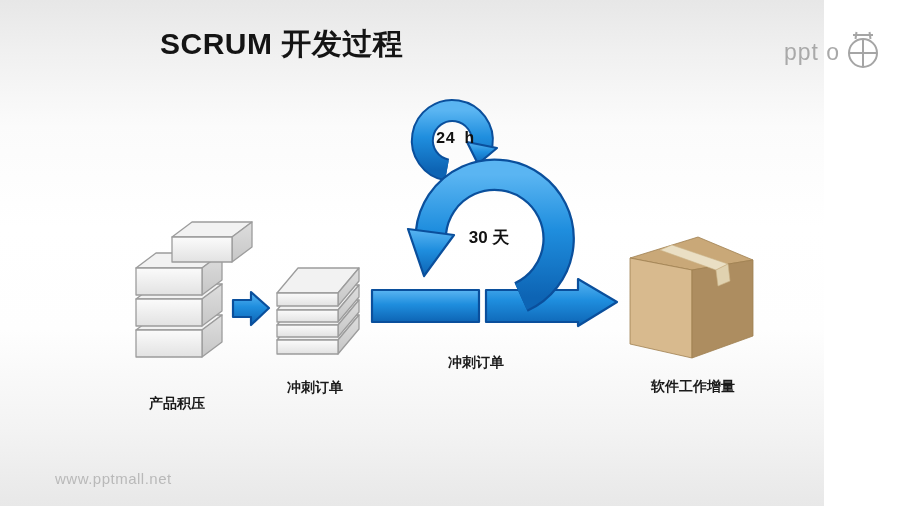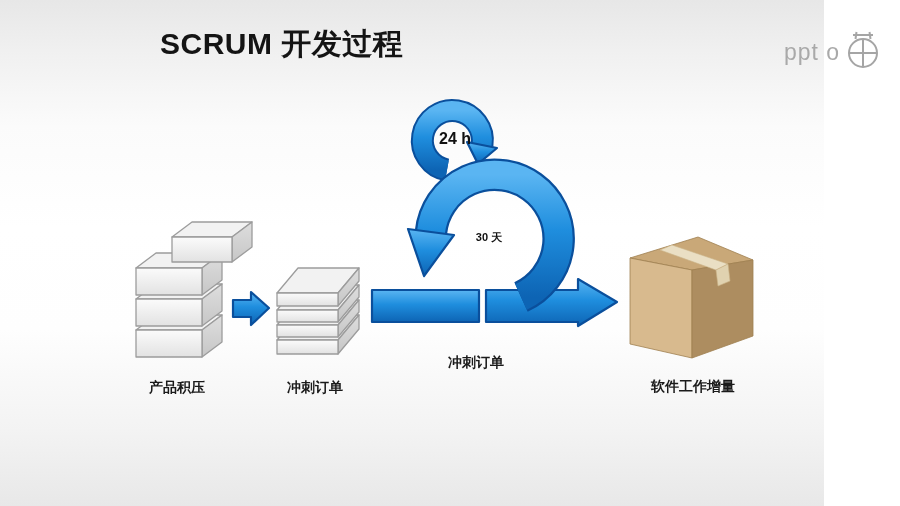--- a/index.html
+++ b/index.html
@@ -15,23 +15,23 @@
     position:absolute;left:160px;top:24px;
     font-size:30px;font-weight:bold;color:#141414;letter-spacing:0.5px;
     white-space:nowrap;
   }
   .logo{position:absolute;left:784px;top:28px;}
   .diagram{position:absolute;left:0;top:0;}
   .lbl{
     position:absolute;transform:translate(-50%,-50%);
     font-weight:bold;color:#1a1a1a;white-space:nowrap;font-size:14px;
   }
-  .lbl-daily{left:455px;top:139px;font-size:16px;color:#111;}
-  .lbl-sprint30{left:489px;top:237px;font-size:11px;color:#111;}
-  .lbl-product{left:177px;top:388px;}
+  .lbl-daily{left:455px;top:139px;font-size:16px;color:#111;font-family:Liberation Mono, monospace;}
+  .lbl-sprint30{left:489px;top:237px;font-size:17px;color:#111;}
+  .lbl-product{left:177px;top:404px;}
   .lbl-order{left:315px;top:388px;}
   .lbl-phase{left:476px;top:363px;}
   .lbl-increment{left:693px;top:387px;text-align:right;}
   .watermark{
     position:absolute;left:55px;top:470px;
     font-size:15px;color:#b9b9b9;letter-spacing:0.5px;
   }
 </style>
 </head>
 <body>
@@ -147,13 +147,14 @@
     </g>
   </svg>
 
   <div class="lbl lbl-daily">24 h</div>
   <div class="lbl lbl-sprint30">30 天</div>
   <div class="lbl lbl-product">产品积压</div>
   <div class="lbl lbl-order">冲刺订单</div>
   <div class="lbl lbl-phase">冲刺订单</div>
   <div class="lbl lbl-increment">软件工作增量</div>
 
+  <div class="watermark">www.pptmall.net</div>
 </div>
 
 </body></html>

